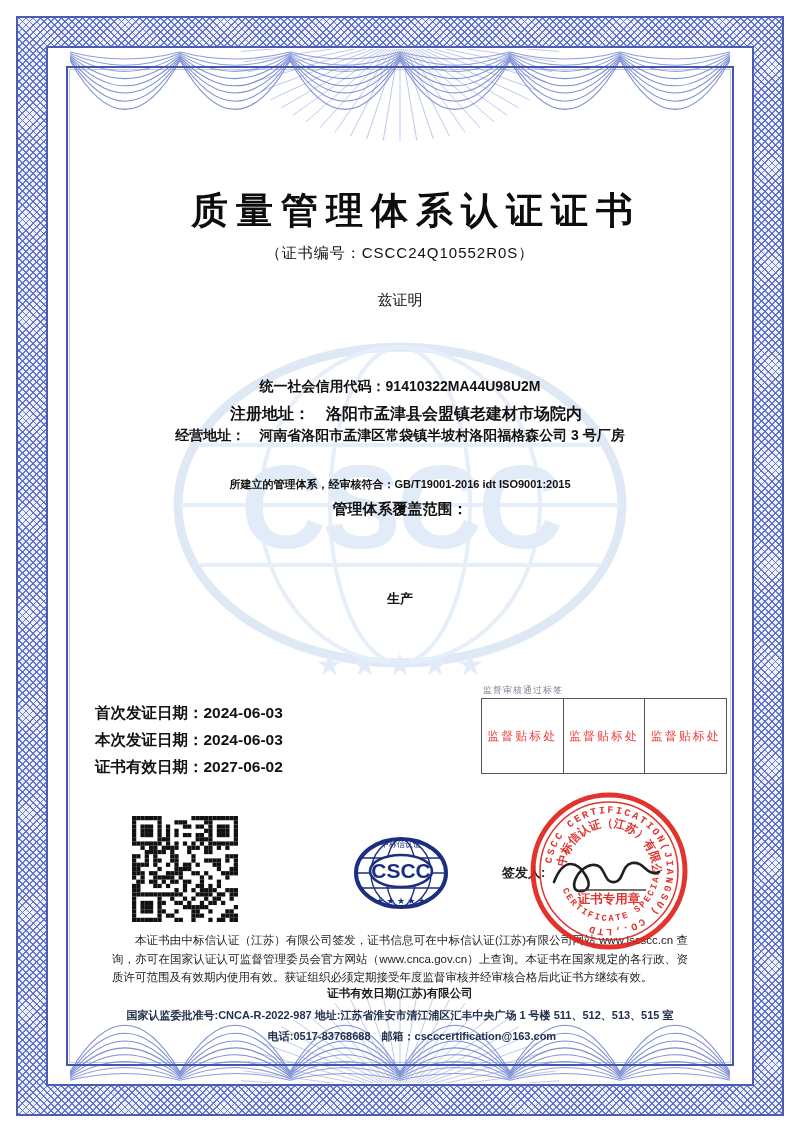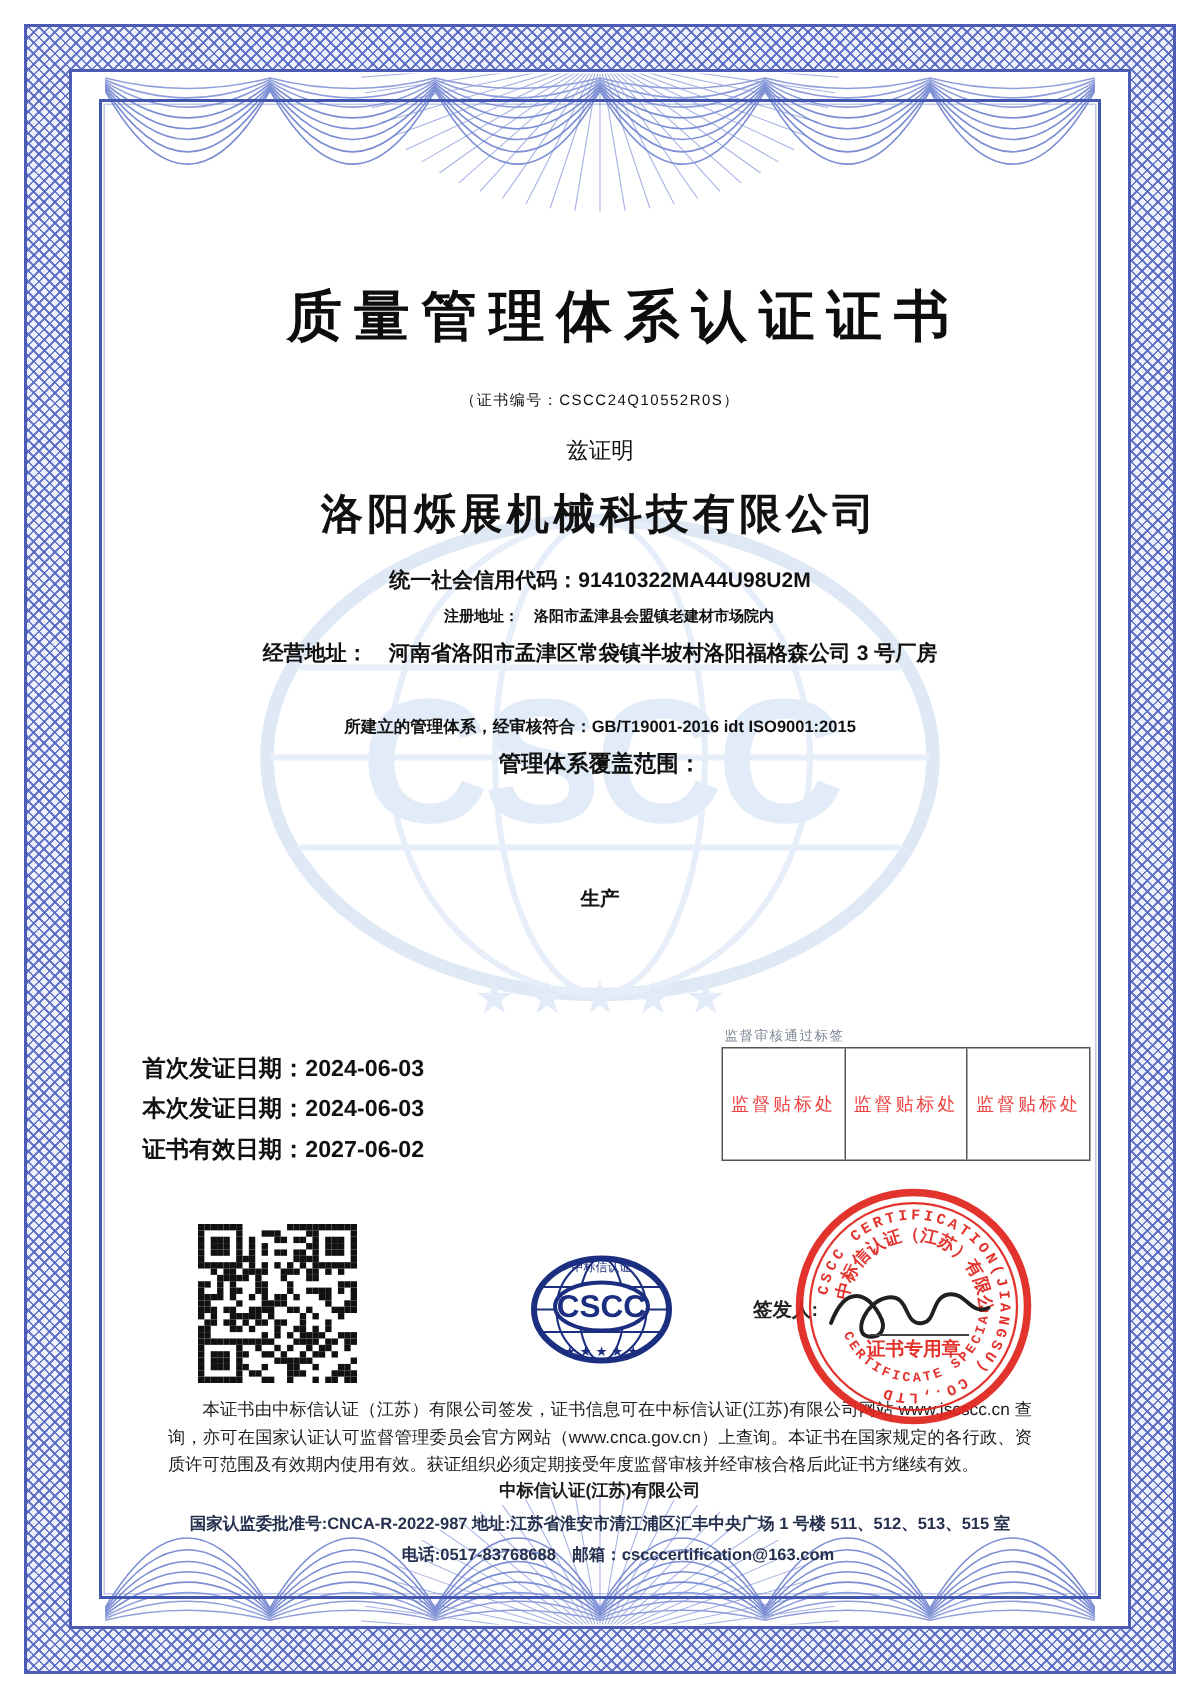--- a/index.html
+++ b/index.html
@@ -19,25 +19,25 @@
   .orn{position:absolute;left:70px;right:70px;z-index:1;pointer-events:none;}
   .orn-top{top:49px;height:132px;}
   .orn-bottom{bottom:49px;height:126px;transform:scaleY(-1);}
   .wm{position:absolute;left:160px;top:330px;z-index:0;pointer-events:none;}
 
   .content{position:absolute;inset:0;z-index:3;}
   .abs{position:absolute;left:0;right:0;text-align:center;}
 
   .title{top:186px;font-family:Liberation Mono, monospace;
          font-size:37px;font-weight:bold;letter-spacing:8px;color:#0d0d0d;padding-left:32px;}
-  .certno{top:260px;font-size:10px;letter-spacing:1px;}
+  .certno{top:244px;font-size:15px;letter-spacing:1px;}
   .attest{top:291px;font-size:15px;}
   .company{top:324px;font-size:28px;font-weight:bold;letter-spacing:3px;}
   .credit{top:378px;font-size:14px;font-weight:600;}
-  .addr1{top:404px;font-size:10px;font-weight:600;margin-left:12px;}
+  .addr1{top:404px;font-size:16px;font-weight:600;margin-left:12px;}
   .addr2{top:427px;font-size:14px;font-weight:600;}
   .standard{top:477px;font-size:11px;font-weight:600;}
   .scopelbl{top:500px;font-size:15px;font-weight:600;}
   .scope1{top:549px;font-size:21px;font-weight:bold;font-family:"DejaVu Serif","Liberation Serif",serif;}
   .scope2{top:590px;font-size:13px;font-weight:bold;font-family:"DejaVu Serif","Liberation Serif",serif;}
 
   .dates{position:absolute;left:95px;top:699px;font-size:15.5px;font-weight:600;line-height:27px;}
   .sup-caption{position:absolute;left:483px;top:684px;font-size:9px;color:#7d8696;letter-spacing:1px;}
   .sup-grid{position:absolute;left:481px;top:698px;width:244px;height:74px;
             display:flex;border:1.5px solid #555;background:#fff;}
@@ -161,21 +161,20 @@
     <line x1="40" y1="235" x2="440" y2="235" stroke="#e6eef9" stroke-width="4"></line>
     <text x="240" y="218" text-anchor="middle" font-size="118" font-weight="bold" fill="#e2ebf8" font-family="Liberation Sans, sans-serif" letter-spacing="-4">CSCC</text>
     <text x="240" y="345" text-anchor="middle" font-size="30" fill="#e2ebf8">★ ★ ★ ★ ★</text>
   </svg>
 
   <div class="content">
 
     <div class="abs title">质量管理体系认证证书</div>
     <div class="abs certno">（证书编号：CSCC24Q10552R0S）</div>
     <div class="abs attest">兹证明</div>
-    <div class="abs company">洛阳烁展机械科技有限公司</div>
     <div class="abs credit">统一社会信用代码：91410322MA44U98U2M</div>
     <div class="abs addr1">注册地址：　洛阳市孟津县会盟镇老建材市场院内</div>
     <div class="abs addr2">经营地址：　河南省洛阳市孟津区常袋镇半坡村洛阳福格森公司 3 号厂房</div>
     <div class="abs standard">所建立的管理体系，经审核符合：GB/T19001-2016 idt ISO9001:2015</div>
     <div class="abs scopelbl">管理体系覆盖范围：</div>
     <div class="abs scope2">生产</div>
 
     <div class="dates">
       <div>首次发证日期：2024-06-03</div>
       <div>本次发证日期：2024-06-03</div>
@@ -542,17 +541,17 @@
       </text>
       <text font-size="11.5" font-weight="bold" fill="#e0241e">
         <textPath href="#arcInner" startOffset="3%">中标信认证（江苏）有限公司</textPath>
       </text>
       <text x="81" y="113" text-anchor="middle" font-size="12.5" font-weight="bold" fill="#e0241e">证书专用章</text>
       <path d="M26,92 c10,-26 24,-20 32,-6 c6,10 1,16 -7,15 c-11,-1 -2,-24 13,-26 c15,-2 10,19 23,17 c9,-1 6,-17 17,-19 c13,-2 14,14 27,9" fill="none" stroke="#101010" stroke-width="2.6" stroke-linecap="round"></path>
       <line x1="52" y1="100" x2="118" y2="100" stroke="#333" stroke-width="1.4"></line>
     </svg>
 
     <div class="fineprint abs" style="right:auto;text-align:justify;">本证书由中标信认证（江苏）有限公司签发，证书信息可在中标信认证(江苏)有限公司网站 www.jscscc.cn 查询，亦可在国家认证认可监督管理委员会官方网站（www.cnca.gov.cn）上查询。本证书在国家规定的各行政、资质许可范围及有效期内使用有效。获证组织必须定期接受年度监督审核并经审核合格后此证书方继续有效。</div>
-    <div class="abs f-company">中标信认证(江苏)有限公司</div>
+    <div class="abs f-company">证书有效日期(江苏)有限公司</div>
     <div class="abs f-approval">国家认监委批准号:CNCA-R-2022-987 地址:江苏省淮安市清江浦区汇丰中央广场 1 号楼 511、512、513、515 室</div>
     <div class="abs f-contact">电话:0517-83768688　邮箱：cscccertification@163.com</div>
   </div>
 </div>
 
 </body></html>

